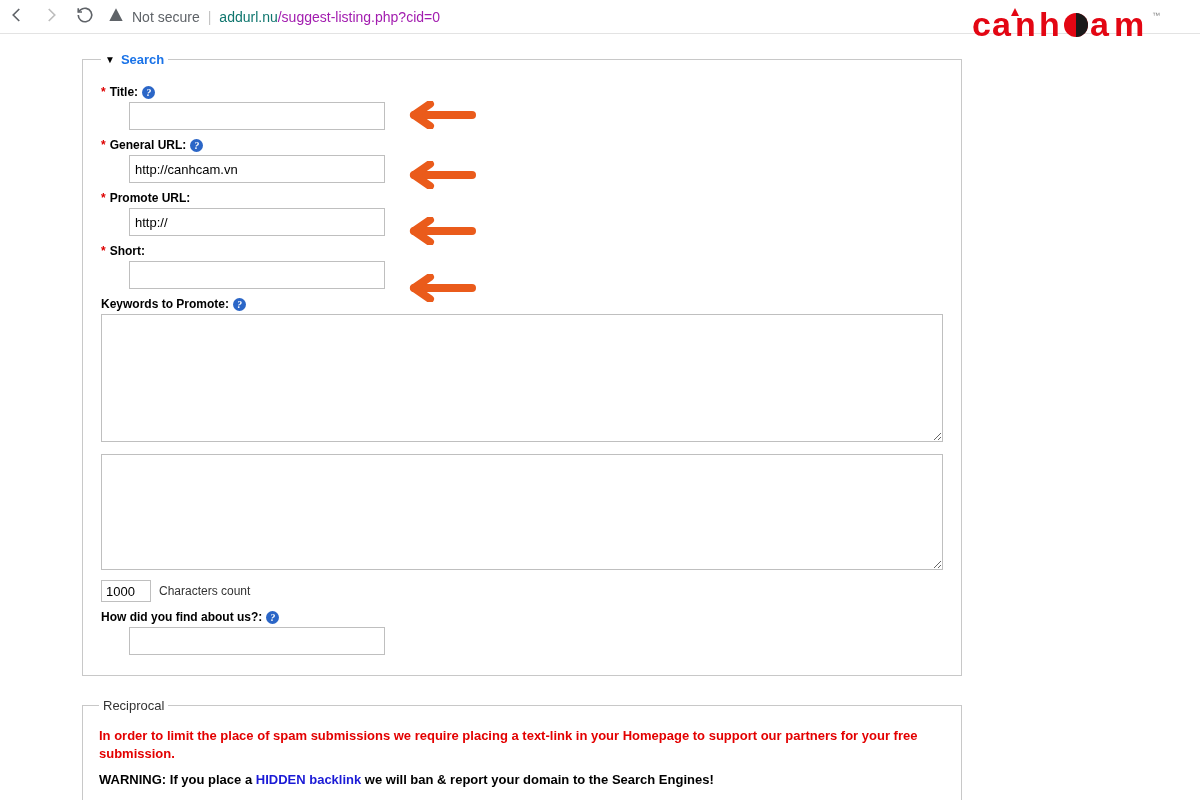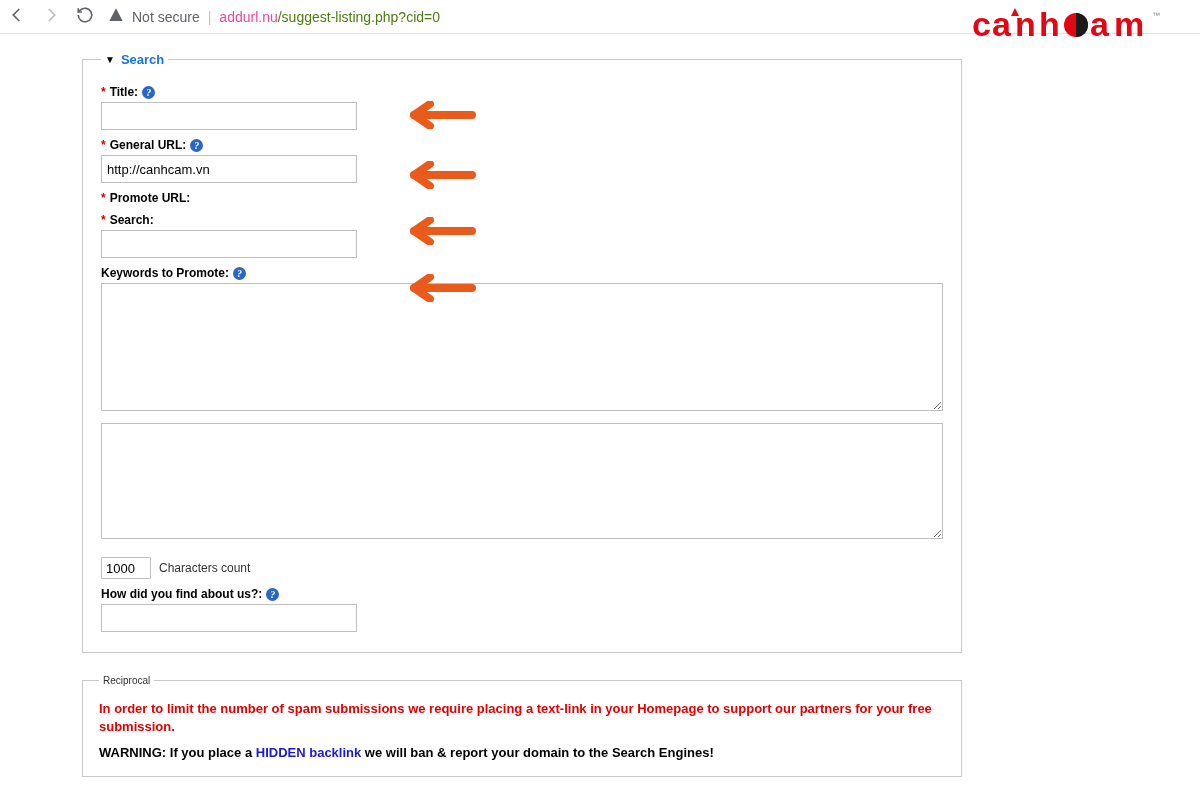--- a/index.html
+++ b/index.html
@@ -5,51 +5,51 @@
 * { margin: 0; padding: 0; box-sizing: border-box; }
 body { font-family: Arial, Helvetica, sans-serif; background: #fff; width: 1200px; height: 800px; overflow: hidden; position: relative; }
 
 .browser-bar { height: 34px; background: #fff; border-bottom: 1px solid #e3e3e3; display: flex; align-items: center; padding: 0 8px; gap: 14px; }
 .nav-icons { display: flex; gap: 16px; color: #5f6368; }
 .nav-icons .disabled { color: #bdbdbd; }
 .addr-box { flex: 1; display: flex; align-items: center; gap: 8px; color: #5f6368; font-size: 14px; }
 .addr-box .warn { color: #5f6368; }
 .addr-box .notsecure { color: #5f6368; }
 .addr-box .sep { color: #c4c4c4; }
-.addr-box .host { color: #ec4899; }
-.addr-box .path { color: #4d7c0f; }
+.addr-box .host { color: #0f766e; }
+.addr-box .path { color: #a21caf; }
 
 .watermark { position: absolute; right: 8px; top: 6px; z-index: 50; }
 .watermark svg { display: block; }
 
 .page { padding: 18px 0 0 82px; }
 fieldset.general { border: 1px solid #c8c8c8; padding: 18px 18px 20px 18px; width: 880px; position: relative; }
 fieldset.general > legend { font-size: 13px; color: #1a73e8; font-weight: bold; padding: 0 4px; }
 fieldset.general > legend .tri { color: #000; display: inline-block; margin-right: 6px; font-size: 10px; transform: translateY(-1px); }
 
 .field { margin-top: 8px; }
 .field:first-of-type { margin-top: 0; }
 .label-row { font-size: 12px; font-weight: bold; color: #000; margin-bottom: 3px; display: flex; align-items: center; gap: 4px; }
 .req { color: #d00; font-weight: bold; }
 .help-icon { width: 13px; height: 13px; border-radius: 50%; background: #2b66c7; color: #fff; font-size: 10px; font-weight: bold; display: inline-flex; align-items: center; justify-content: center; font-style: italic; font-family: Georgia, serif; }
 
-input[type="text"].short { width: 256px; height: 28px; border: 1px solid #bfbfbf; padding: 0 5px; font-size: 13px; font-family: Arial; }
+input[type="text"].short { width: 256px; height: 28px; border: 1px solid #bfbfbf; padding: 0 5px; font-size: 13px; font-family: Arial; margin-left: 28px; }
 textarea.wide { width: 842px; border: 1px solid #bfbfbf; padding: 4px 5px; font-size: 13px; font-family: Arial; resize: both; }
 .ta-keywords { height: 128px; }
 .ta-desc { height: 116px; }
 
-.count-row { margin-top: 14px; display: flex; align-items: center; gap: 8px; }
+.count-row { margin-top: 6px; display: flex; align-items: center; gap: 8px; }
 input.countbox { width: 50px; height: 22px; border: 1px solid #bfbfbf; text-align: left; padding: 2px 4px; font-size: 13px; }
 .count-label { font-size: 12px; color: #333; }
 
 .arrow { position: absolute; color: #ea5b1b; }
 .arrow svg { display: block; }
 
 fieldset.reciprocal { border: 1px solid #c8c8c8; padding: 14px 16px 16px 16px; width: 880px; margin-top: 22px; }
-fieldset.reciprocal > legend { font-size: 10px; color: #333; padding: 0 4px; }
+fieldset.reciprocal > legend { font-size: 13px; color: #333; padding: 0 4px; }
 .reciprocal p.red { color: #e30000; font-size: 13px; font-weight: bold; line-height: 1.35; }
 .reciprocal p.warn2 { font-size: 13px; font-weight: bold; margin-top: 10px; color: #000; }
 .reciprocal p.warn2 .blue { color: #1a1ad6; }
 </style>
 </head>
 <body>
 
 <div class="browser-bar">
   <div class="nav-icons">
     <span><svg width="18" height="18" viewBox="0 0 24 24" fill="none" stroke="#5f6368" stroke-width="2.2">
@@ -108,26 +108,27 @@
           <span class="help-icon">?</span>
         </div>
       <input type="text" class="short" value="http://canhcam.vn" style="">
     </div>
 
     <div class="field">
       <div class="label-row">
           <span class="req">*</span>
           <span>Promote URL:</span>
         </div>
+      <input type="text" class="short" value="http://" style="">
     </div>
 
     <div class="field">
       <div class="label-row">
           <span class="req">*</span>
-          <span>Search:</span>
+          <span>Short:</span>
         </div>
       <input type="text" class="short" value="" style="">
     </div>
 
     <div class="field">
       <div class="label-row">
           <span>Keywords to Promote:</span>
           <span class="help-icon">?</span>
         </div>
       <textarea class="wide ta-keywords" style=""></textarea>
@@ -170,16 +171,16 @@
     <div class="arrow" style="left:325px; top:207px;">
         <svg width="72" height="28" viewBox="0 0 72 28">
           <path d="M6 14 L64 14" stroke="#ea5b1b" stroke-width="8" stroke-linecap="round"></path>
           <path d="M6 14 L22 3 M6 14 L22 25" stroke="#ea5b1b" stroke-width="8" stroke-linecap="round"></path>
         </svg>
       </div>
   </fieldset>
 
   <fieldset class="reciprocal">
     <legend>Reciprocal</legend>
-    <p class="red">In order to limit the number of spam submissions we require placing a text-link in your Homepage to support our partners for your free submission.</p>
+    <p class="red">In order to limit the place of spam submissions we require placing a text-link in your Homepage to support our partners for your free submission.</p>
     <p class="warn2"><span>WARNING:</span><span> If you place a </span><span class="blue">HIDDEN backlink</span><span> we will ban &amp; report your domain to the Search Engines!</span></p>
   </fieldset>
 </div>
 
 </body></html>

